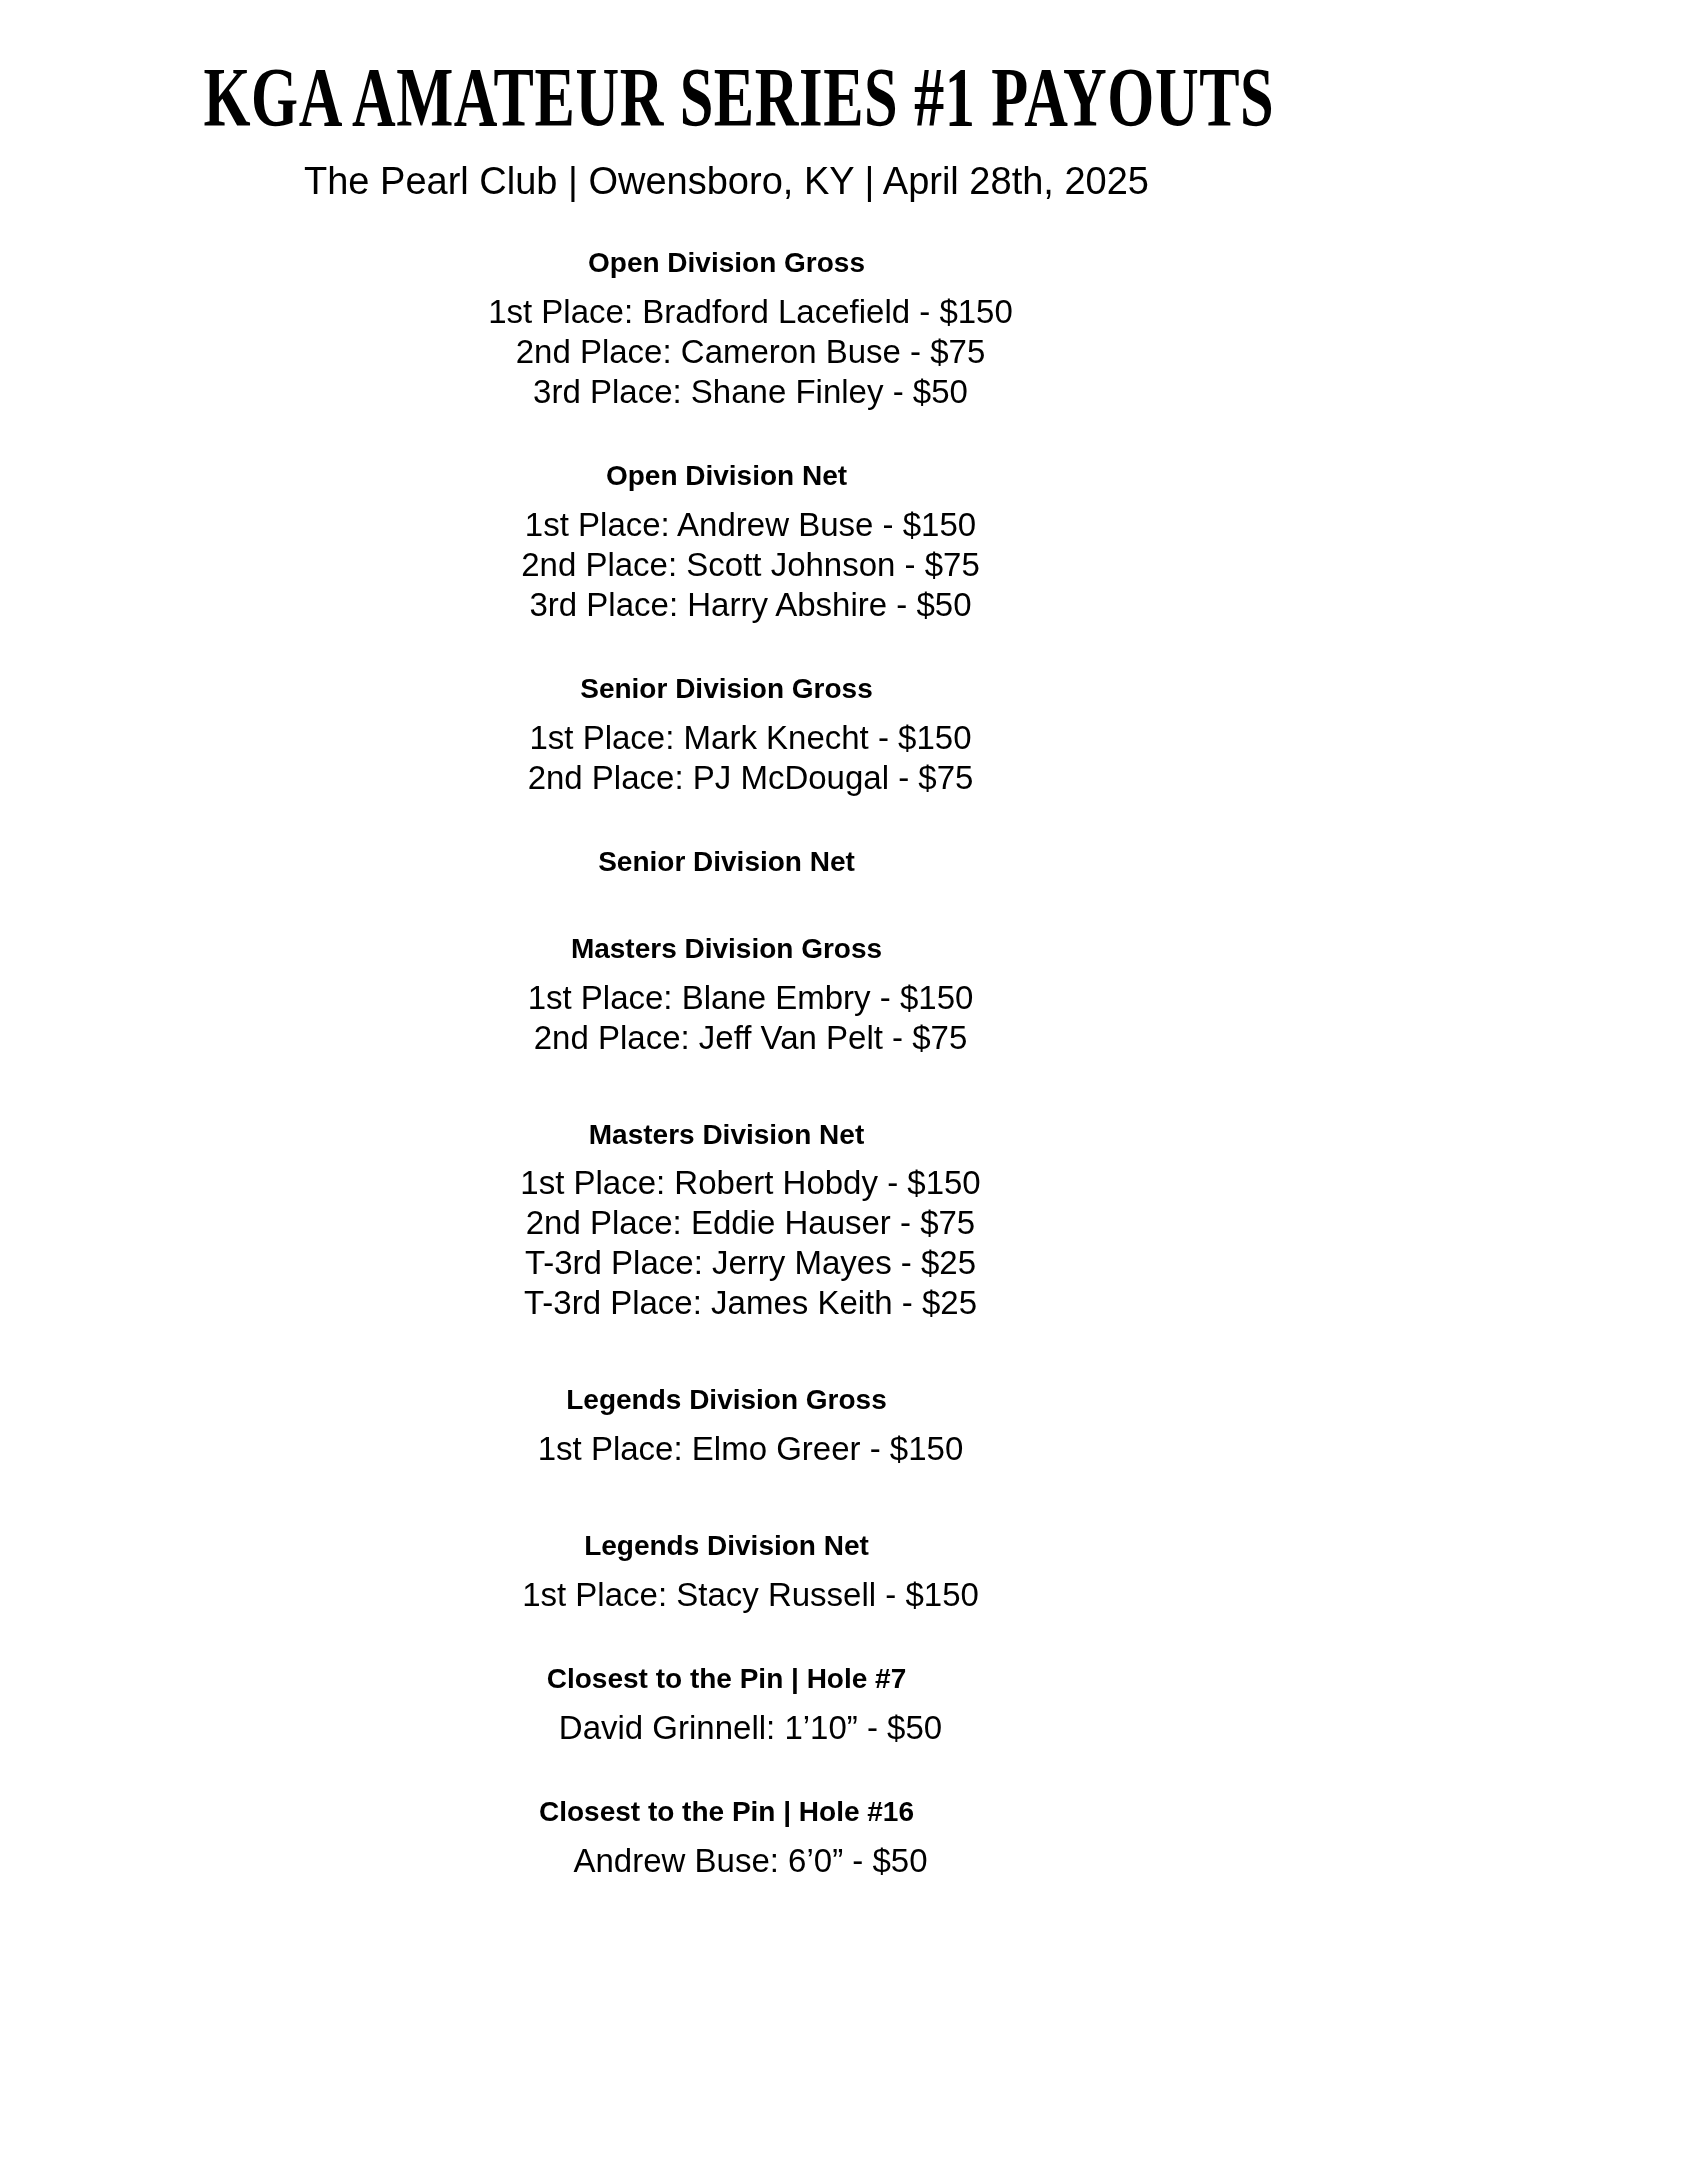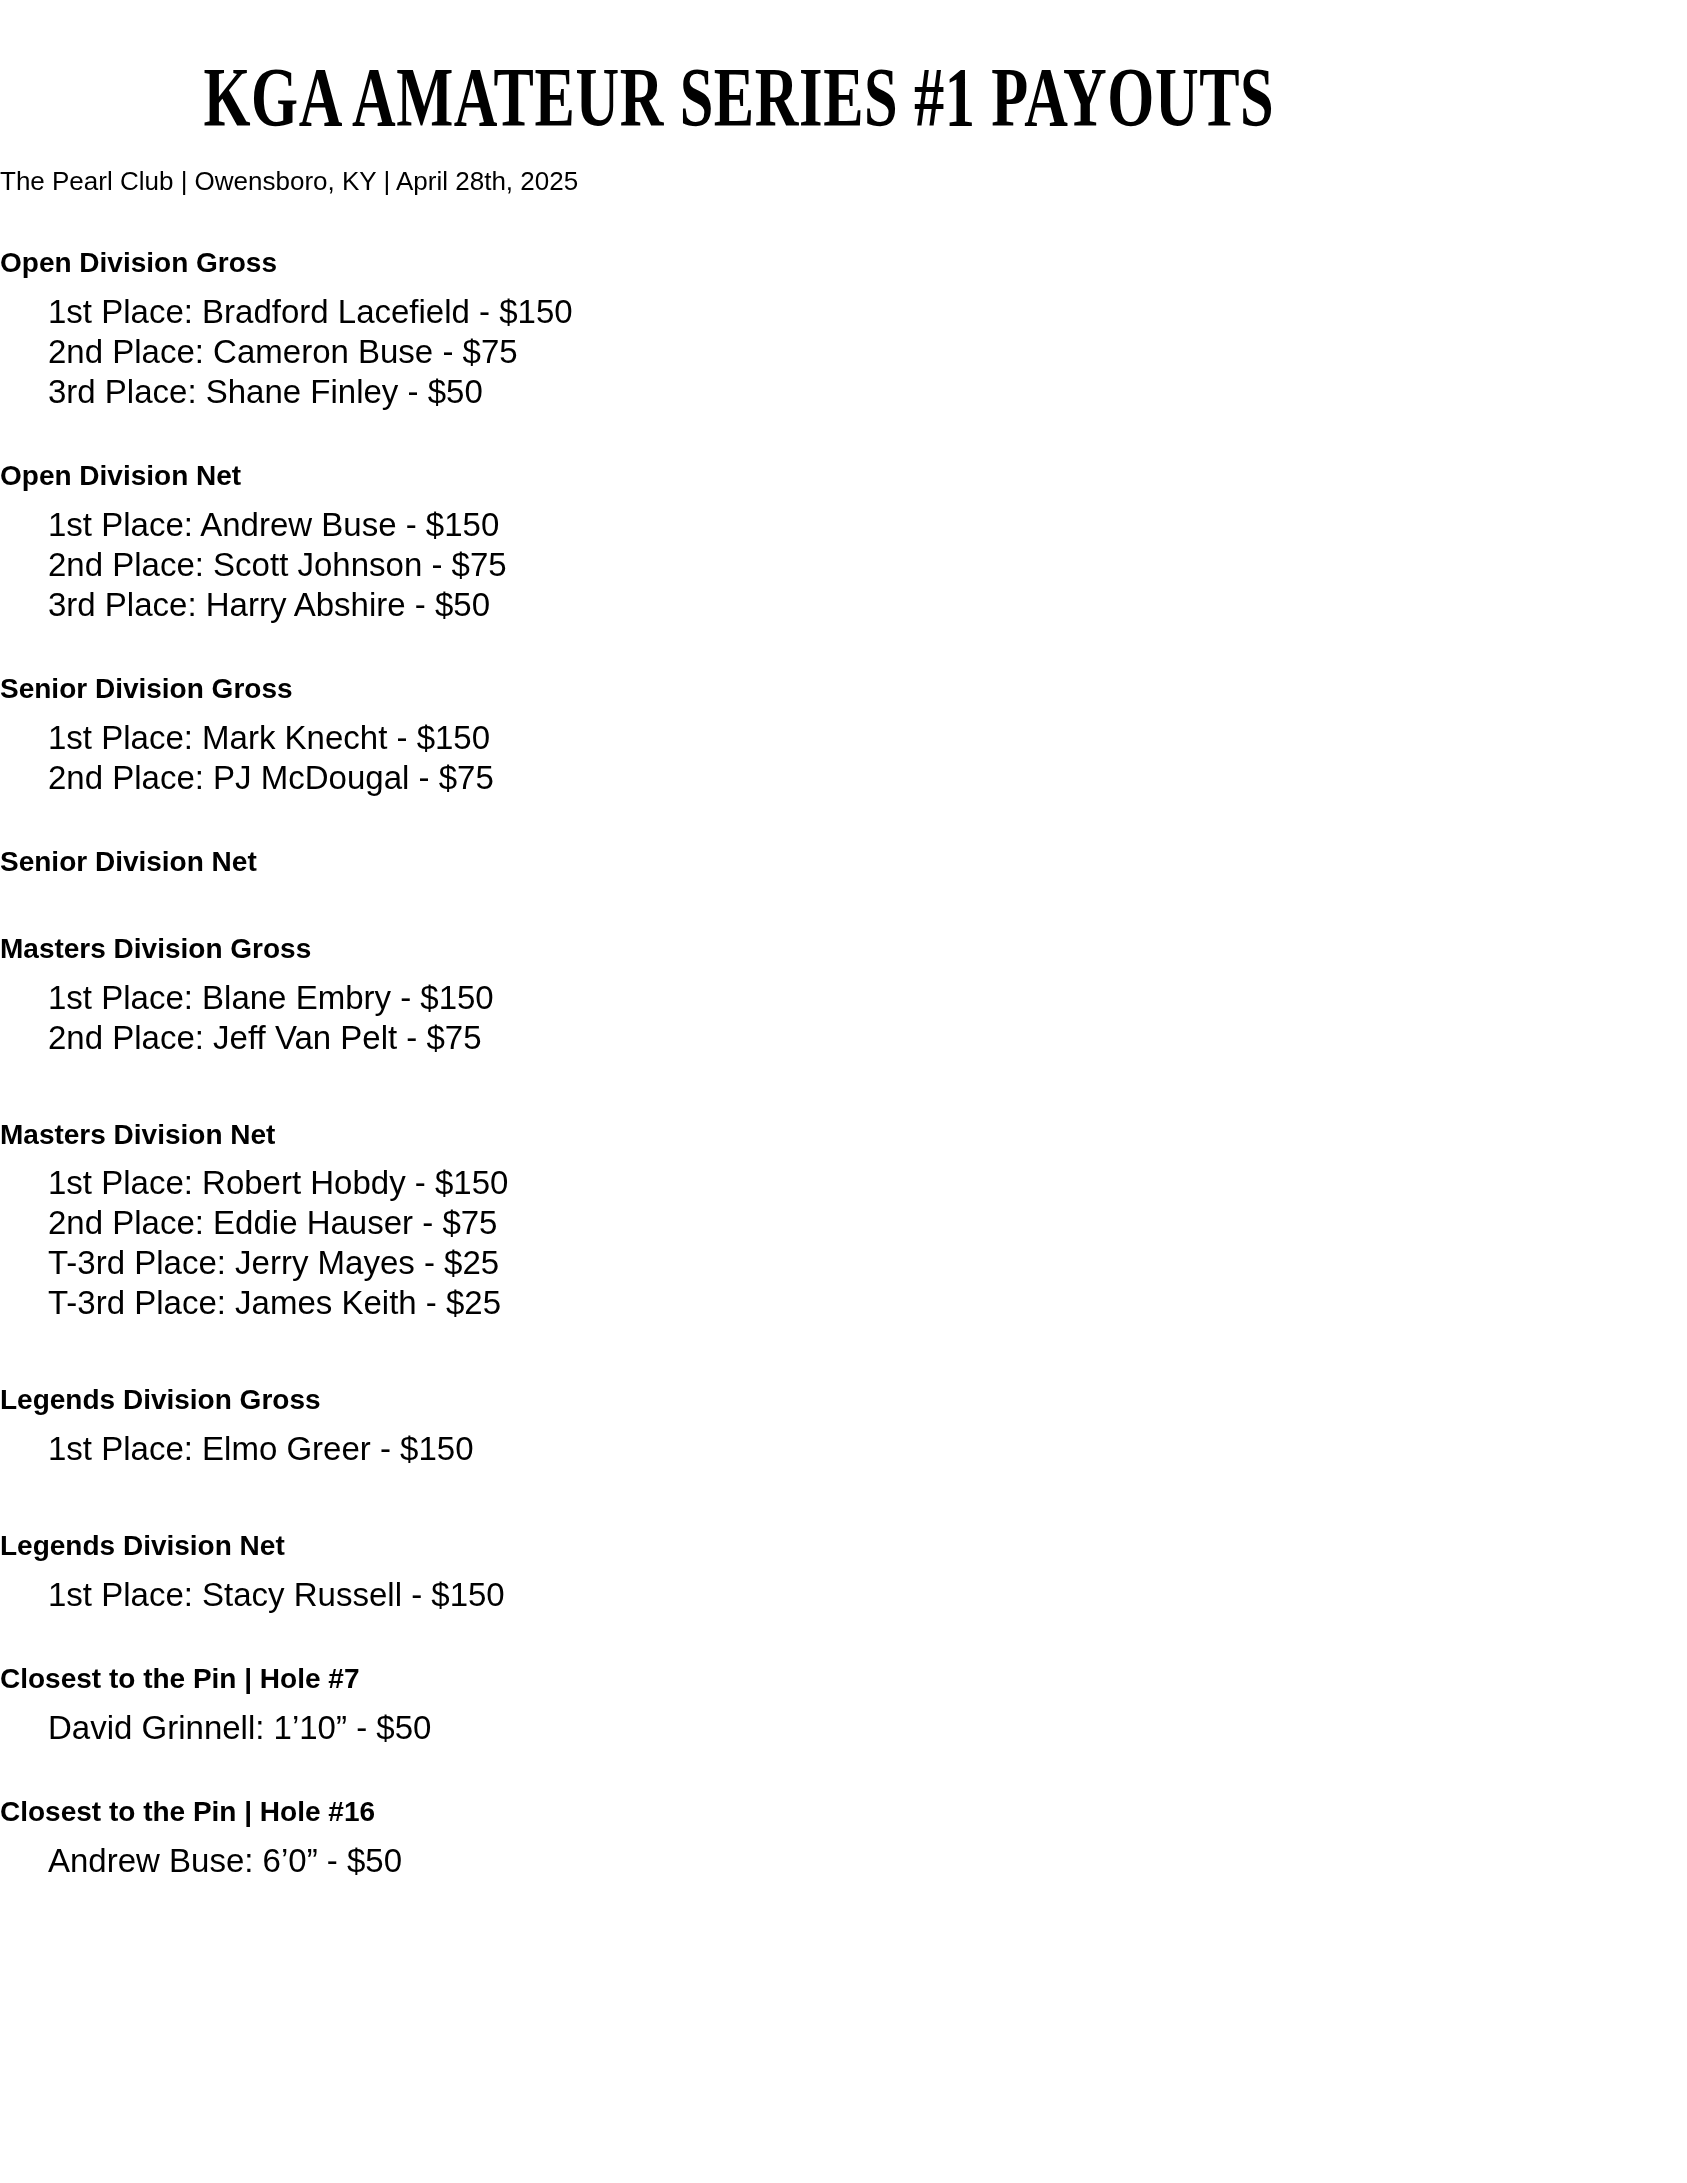--- a/index.html
+++ b/index.html
@@ -12,36 +12,36 @@
     background: #ffffff;
     color: #000000;
     overflow: hidden;
     font-family: "Liberation Sans", sans-serif;
   }
   .page {
     width: 1453px;
     height: 2183px;
     padding-top: 49px;
     box-sizing: border-box;
-    text-align: left;
+    text-align: center;
   }
   .doc-title {
     margin: 0;
     font-family: "Liberation Serif", serif;
     font-weight: 700;
     font-size: 84px;
     line-height: 97px;
     letter-spacing: 0.8px;
     transform: scaleX(0.72);
     transform-origin: 50% 50%;
     white-space: nowrap;
   }
   .doc-subtitle {
     margin-top: 15px;
-    font-size: 26px;
+    font-size: 38px;
     line-height: 40px;
     font-weight: 400;
   }
   .sections {
     display: block;
   }
   .section {
     margin-top: 41px;
   }
   .section:first-child {

